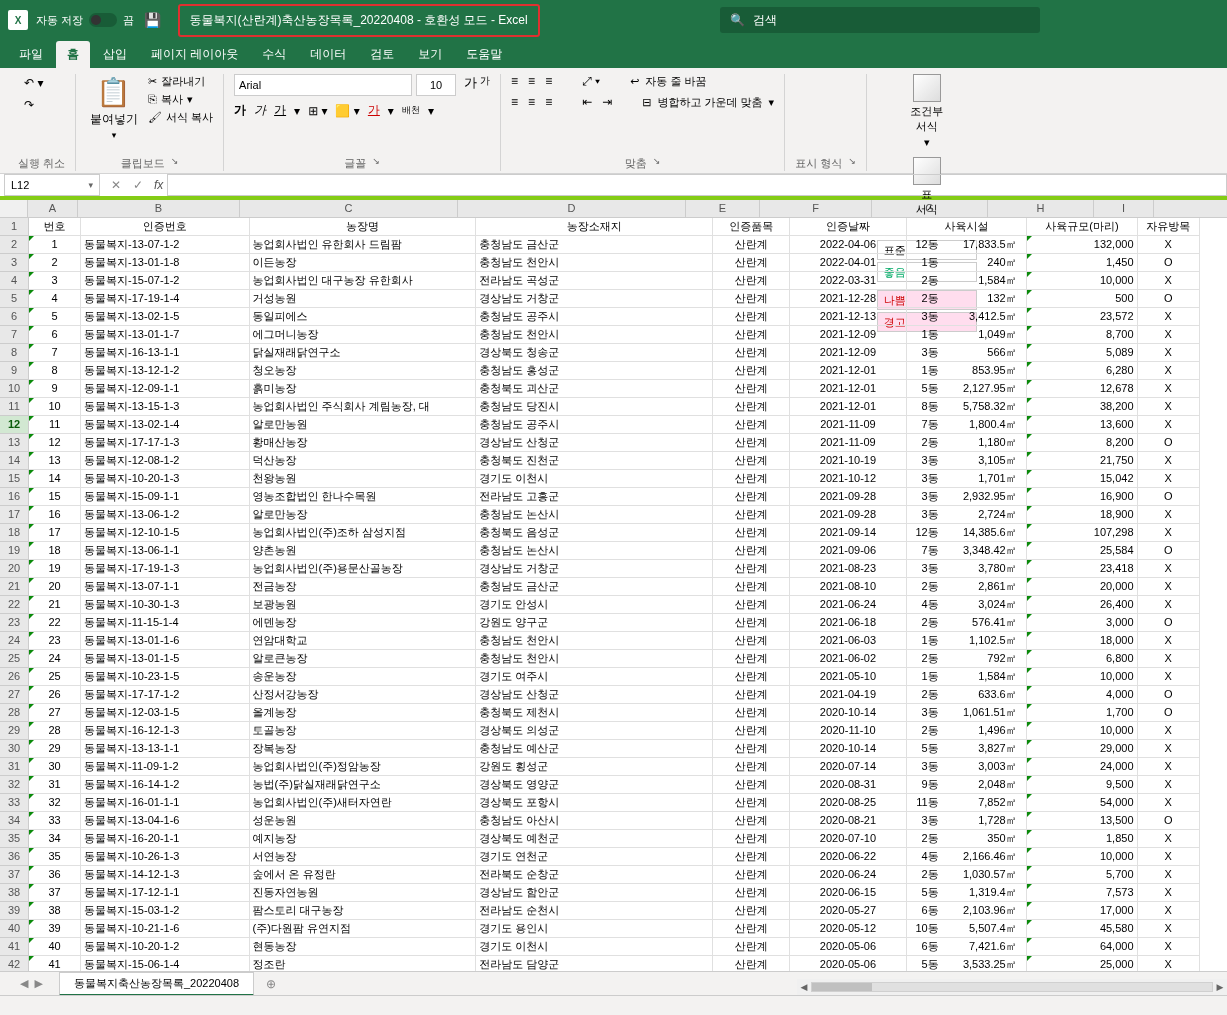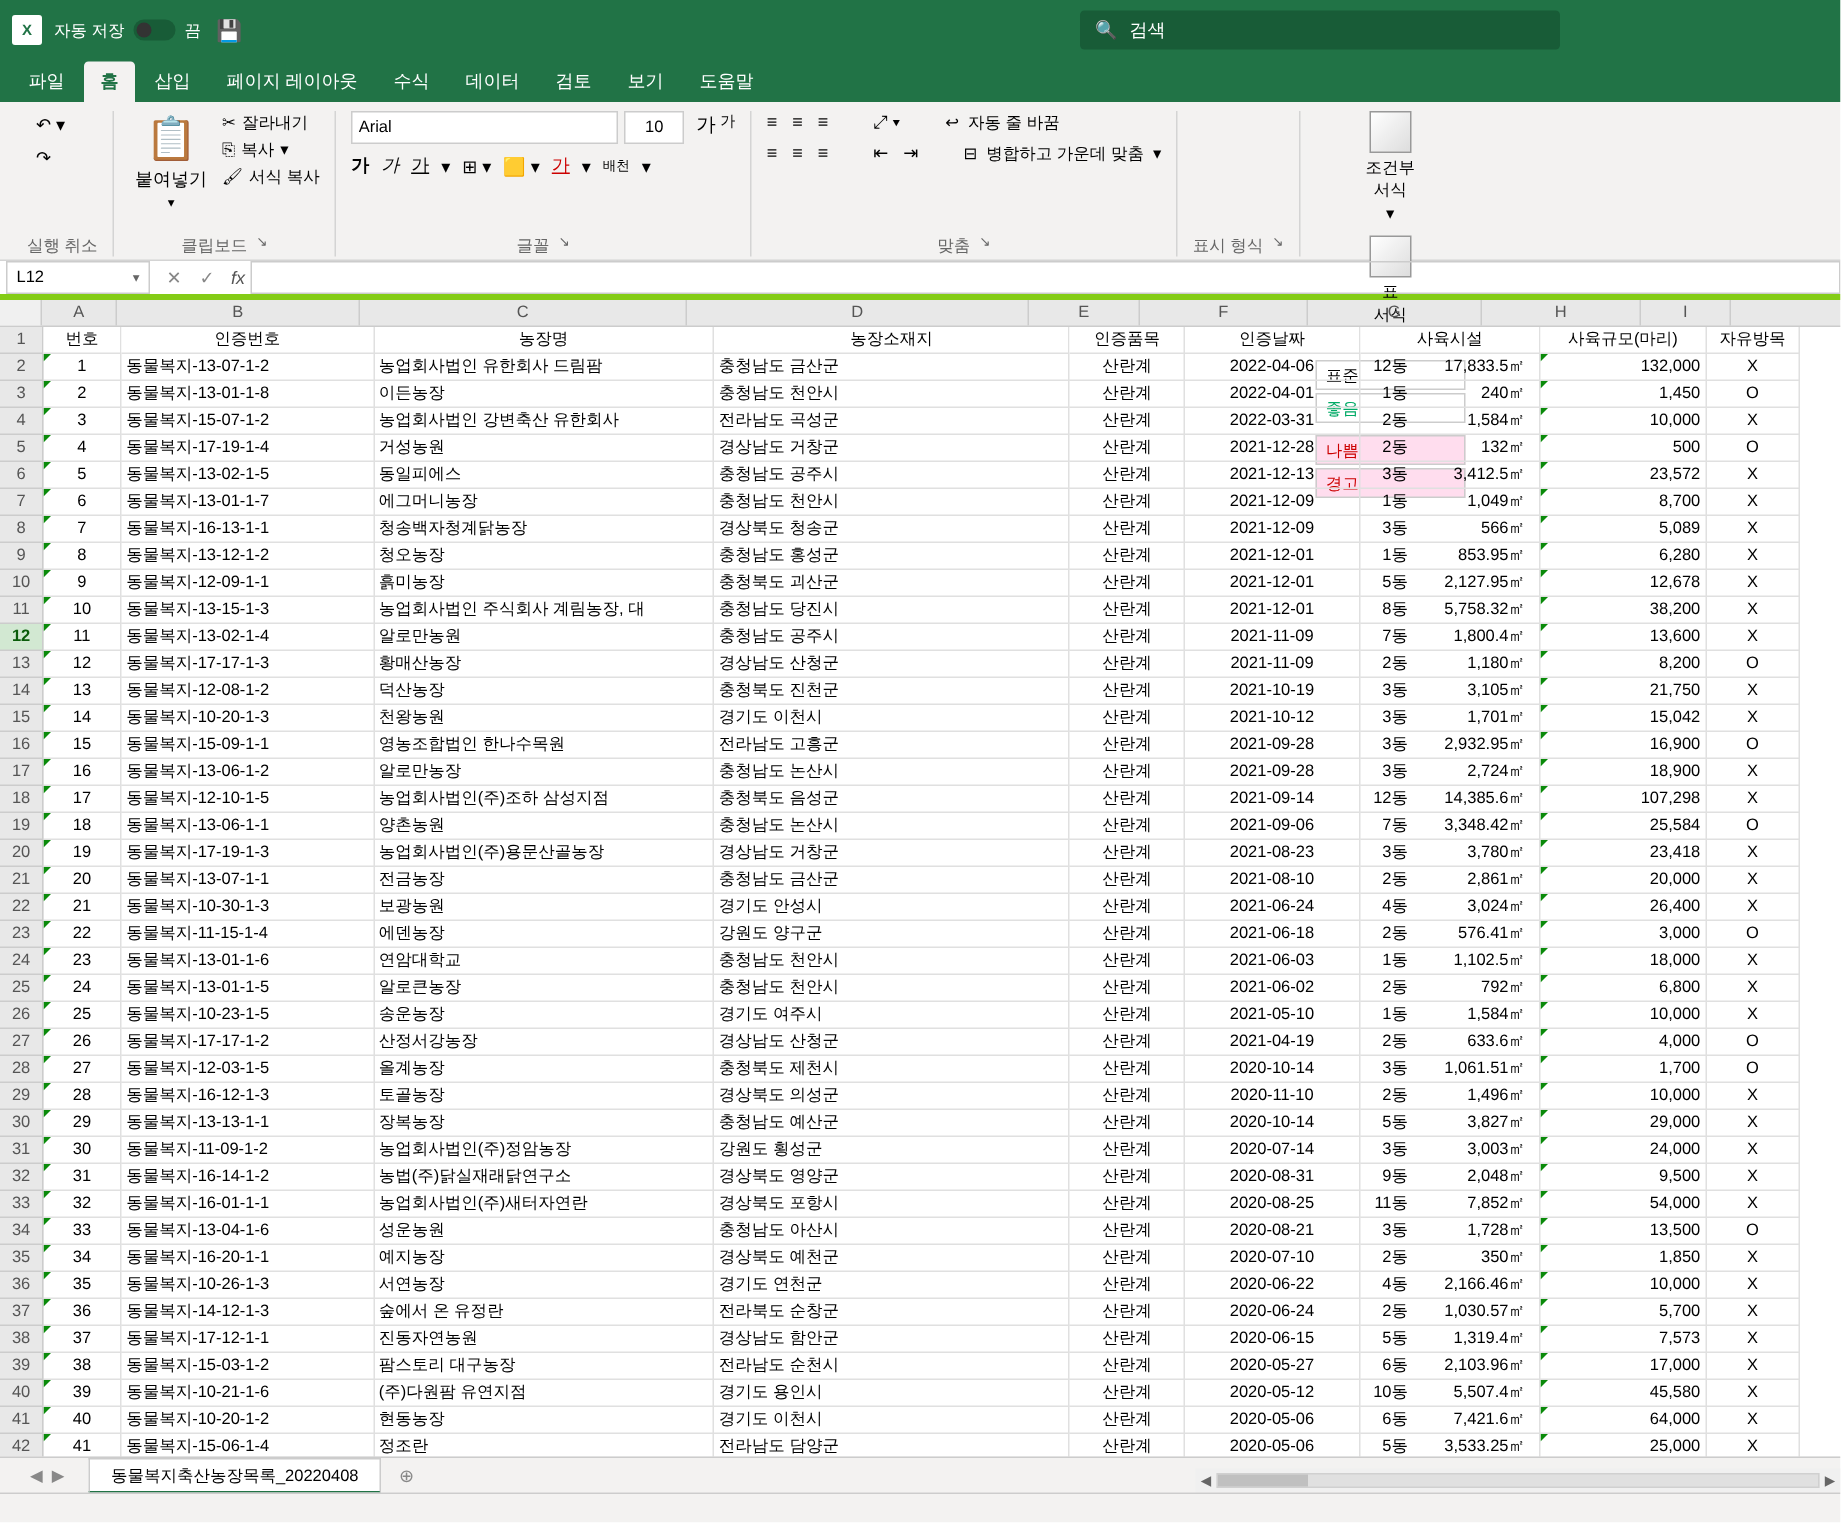--- a/index.html
+++ b/index.html
@@ -116,20 +116,23 @@
 <body>
 
 <div class="title-bar">
   <span class="excel-icon">X</span>
   <div class="autosave">
     <span>자동 저장</span>
     <span class="switch"></span>
     <span>끔</span>
   </div>
   <span class="save-icon">💾</span>
+  <span class="title-highlight">
+    <span class="title-text">동물복지(산란계)축산농장목록_20220408  -  호환성 모드  -  Excel</span>
+  </span>
   <div class="search-box">
     <span class="mag">🔍</span>
     <span>검색</span>
   </div>
 </div>
 
 <div class="ribbon-tabs">
   <div class="tab">파일</div>
   <div class="tab active">홈</div>
   <div class="tab">삽입</div>
@@ -320,21 +323,21 @@
         <div class="cell center c-e">산란계</div>
         <div class="cell center c-f">2022-04-01</div>
         <div class="cell c-g" style="padding:0"><span style="display:inline-block;width:38px;text-align:right;padding-right:6px">1동</span><span style="display:inline-block;width:72px;text-align:right">240㎡</span></div>
         <div class="cell right c-h green-tri">1,450</div>
         <div class="cell center c-i">O</div>
       </div>
       <div class="row">
         <div class="rh">4</div>
         <div class="cell center c-a green-tri">3</div>
         <div class="cell c-b">동물복지-15-07-1-2</div>
-        <div class="cell c-c">농업회사법인 강변축산 유한회사</div>
+        <div class="cell c-c">농업회사법인 대구농장 유한회사</div>
         <div class="cell c-d">전라남도 곡성군</div>
         <div class="cell center c-e">산란계</div>
         <div class="cell center c-f">2022-03-31</div>
         <div class="cell c-g" style="padding:0"><span style="display:inline-block;width:38px;text-align:right;padding-right:6px">2동</span><span style="display:inline-block;width:72px;text-align:right">1,584㎡</span></div>
         <div class="cell right c-h green-tri">10,000</div>
         <div class="cell center c-i">X</div>
       </div>
       <div class="row">
         <div class="rh">5</div>
         <div class="cell center c-a green-tri">4</div>
@@ -368,21 +371,21 @@
         <div class="cell center c-e">산란계</div>
         <div class="cell center c-f">2021-12-09</div>
         <div class="cell c-g" style="padding:0"><span style="display:inline-block;width:38px;text-align:right;padding-right:6px">1동</span><span style="display:inline-block;width:72px;text-align:right">1,049㎡</span></div>
         <div class="cell right c-h green-tri">8,700</div>
         <div class="cell center c-i">X</div>
       </div>
       <div class="row">
         <div class="rh">8</div>
         <div class="cell center c-a green-tri">7</div>
         <div class="cell c-b">동물복지-16-13-1-1</div>
-        <div class="cell c-c">청송백자청계닭농장</div>
+        <div class="cell c-c">닭실재래닭연구소</div>
         <div class="cell c-d">경상북도 청송군</div>
         <div class="cell center c-e">산란계</div>
         <div class="cell center c-f">2021-12-09</div>
         <div class="cell c-g" style="padding:0"><span style="display:inline-block;width:38px;text-align:right;padding-right:6px">3동</span><span style="display:inline-block;width:72px;text-align:right">566㎡</span></div>
         <div class="cell right c-h green-tri">5,089</div>
         <div class="cell center c-i">X</div>
       </div>
       <div class="row">
         <div class="rh">9</div>
         <div class="cell center c-a green-tri">8</div>

